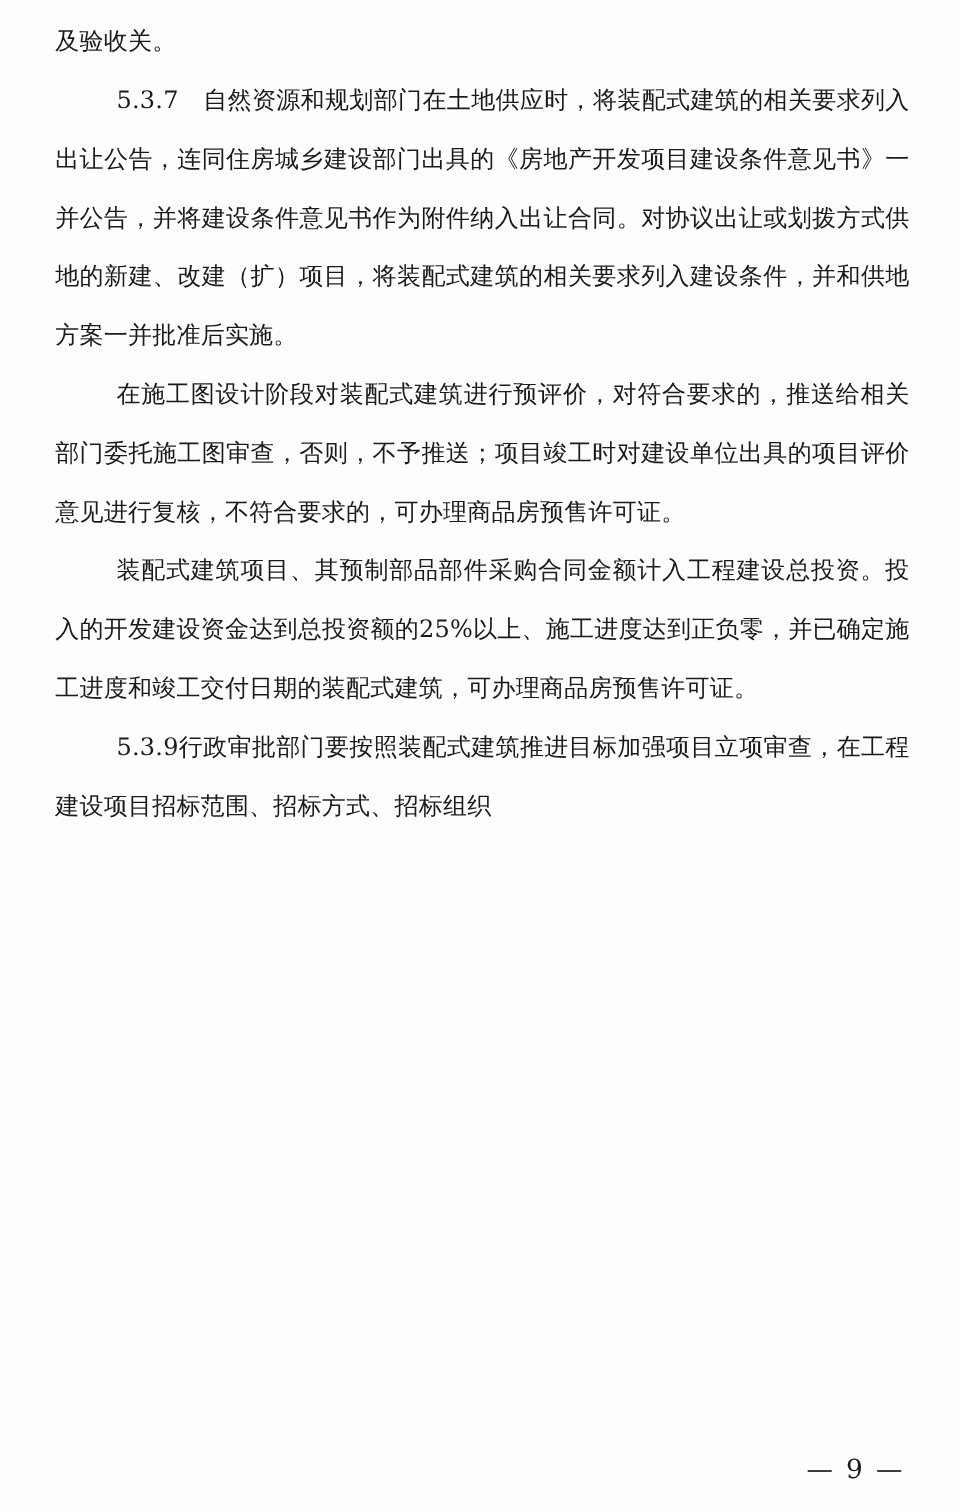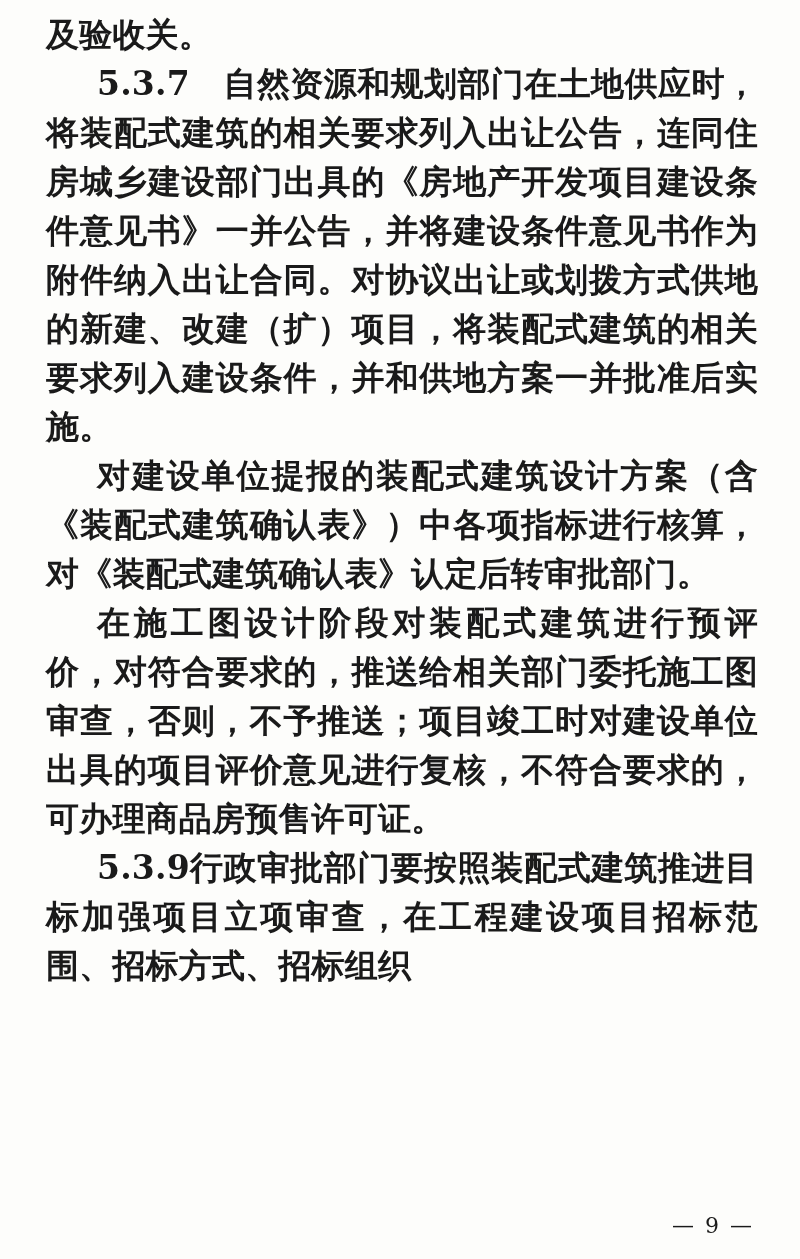--- a/index.html
+++ b/index.html
@@ -17,27 +17,27 @@
     color: #1a1a1a;
   }
   .content {
     position: absolute;
     left: 46px;
     top: 10px;
     width: 712px;
   }
   p.para {
     margin: 0 0 0 0;
-    font-size: 33px;
+    font-size: 20px;
     line-height: 49px;
     text-align: justify;
     text-justify: inter-ideograph;
     letter-spacing: 0.2px;
     text-indent: 0;
-    font-weight: 700;
+    font-weight: 400;
   }
   p.indent {
     text-indent: 51px;
   }
   .footer {
     position: absolute;
     right: 46px;
     bottom: 18px;
     font-size: 22px;
     line-height: 30px;
@@ -46,18 +46,18 @@
     font-family: "DejaVu Serif", "Liberation Serif", serif;
   }
 </style>
 </head>
 <body>
 
 <div class="page">
   <div class="content">
     <p class="para">及验收关。</p>
     <p class="para indent">5.3.7　自然资源和规划部门在土地供应时，将装配式建筑的相关要求列入出让公告，连同住房城乡建设部门出具的《房地产开发项目建设条件意见书》一并公告，并将建设条件意见书作为附件纳入出让合同。对协议出让或划拨方式供地的新建、改建（扩）项目，将装配式建筑的相关要求列入建设条件，并和供地方案一并批准后实施。</p>
-    <p class="para indent">对建设单位提报的装配式建筑设计方案（含《装配式建筑确认表》）中各项指标进行核算，对《装配式建筑确认表》认定后转审批部门。</p>
     <p class="para indent">在施工图设计阶段对装配式建筑进行预评价，对符合要求的，推送给相关部门委托施工图审查，否则，不予推送；项目竣工时对建设单位出具的项目评价意见进行复核，不符合要求的，可办理商品房预售许可证。</p>
+    <p class="para indent">装配式建筑项目、其预制部品部件采购合同金额计入工程建设总投资。投入的开发建设资金达到总投资额的25%以上、施工进度达到正负零，并已确定施工进度和竣工交付日期的装配式建筑，可办理商品房预售许可证。</p>
     <p class="para indent">5.3.9行政审批部门要按照装配式建筑推进目标加强项目立项审查，在工程建设项目招标范围、招标方式、招标组织</p>
   </div>
   <div class="footer">— 9 —</div>
 </div>
 
 </body></html>

